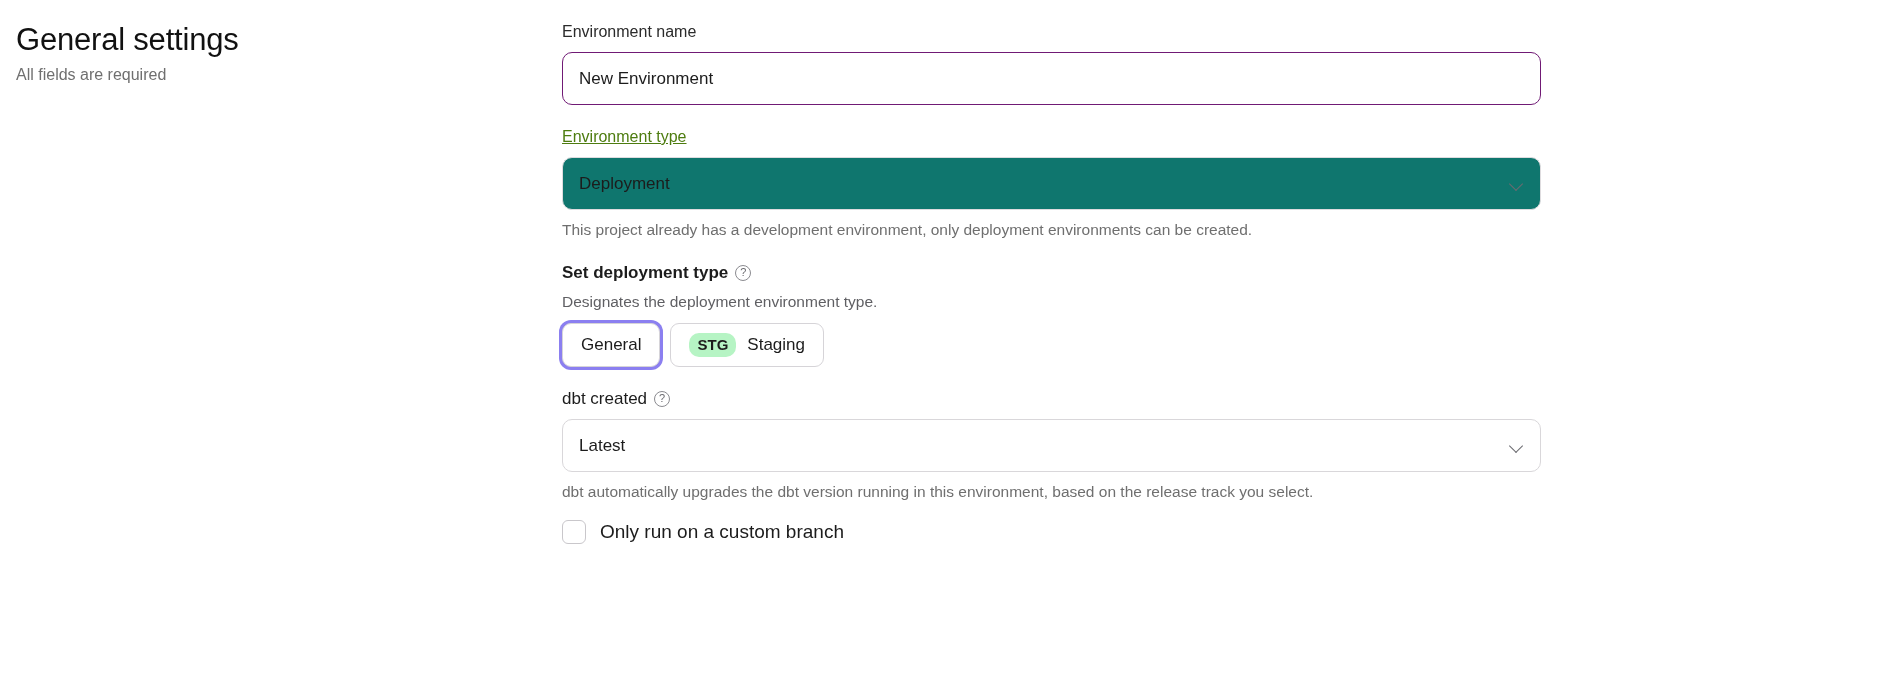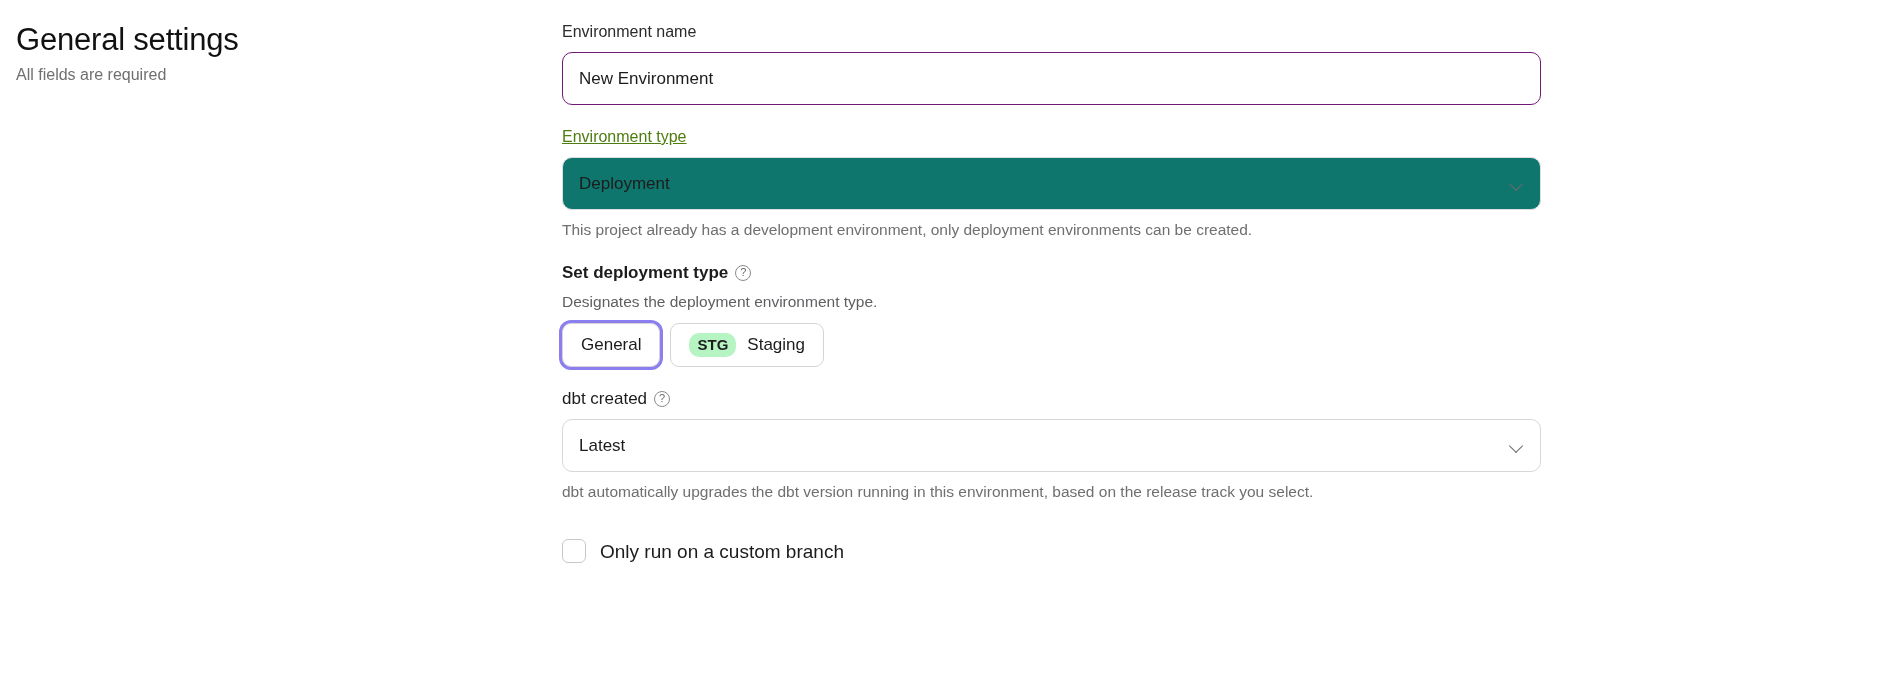--- a/index.html
+++ b/index.html
@@ -197,22 +197,23 @@
     margin-bottom: 8px;
   }
   .dbt-head-title {
     font-size: 17px;
     line-height: 24px;
     color: #1c1c1c;
   }
 
   .check-row {
     display: flex;
+    align-items: center;
     gap: 14px;
-    margin-top: 36px;
+    margin-top: 16px;
   }
   .checkbox {
     width: 24px;
     height: 24px;
     flex: 0 0 24px;
     border: 1.6px solid #c9c7cb;
     border-radius: 6px;
     background: #ffffff;
     cursor: pointer;
   }

